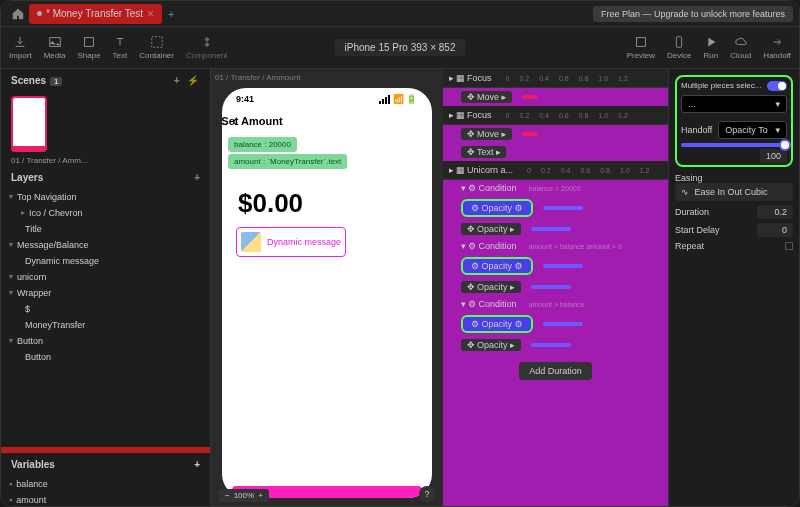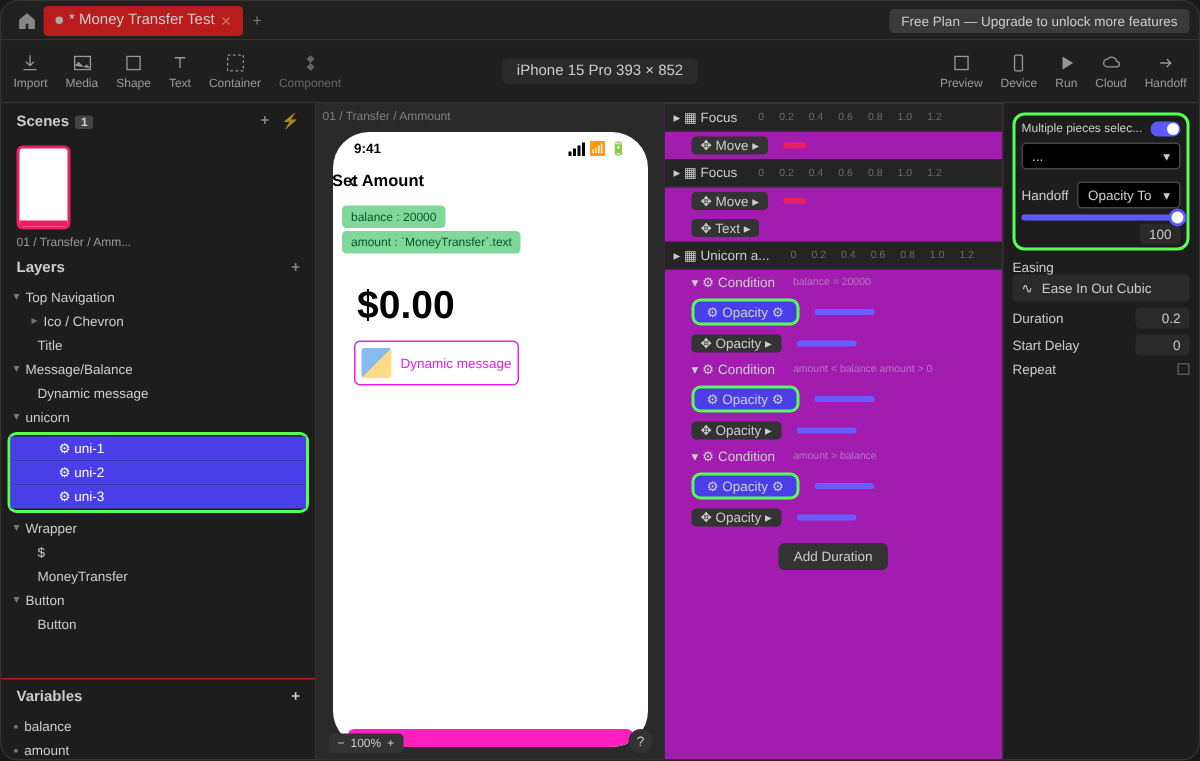--- a/index.html
+++ b/index.html
@@ -23,21 +23,21 @@
 .hdr-icons { display:flex; gap:8px; opacity:.6; }
 .scene-thumb { width:36px; height:56px; background:#fff; border:2px solid #e91e63; border-radius:4px; margin:4px 10px; position:relative;}
 .scene-thumb::after{content:"";position:absolute;bottom:0;left:0;right:0;height:4px;background:#e91e63;}
 .scene-lbl { font-size:8px; padding:0 10px; opacity:.7; line-height:1.2;}
 .layers { flex:1; overflow:auto; }
 .layer { display:flex; align-items:center; padding:3px 8px; font-size:9px; gap:4px; cursor:pointer; }
 .ind { width:8px; display:inline-block; }
 .chev { opacity:.5; font-size:8px; }
 .green-box { border:2px solid #5f5; border-radius:6px; margin:2px 4px; padding:1px 0;}
 .layer.sel { background:#4a3ee8; color:#fff; }
-.variables { border-top:1px solid #b91c1c; }
+.variables { border-top:6px solid #b91c1c; }
 .canvas { flex:0 0 232px; background:#2a2a2a; display:flex; flex-direction:column; align-items:center; position:relative; }
 .crumb { font-size:8px; opacity:.5; padding:4px; align-self:flex-start;}
 .phone { width:210px; height:410px; background:#fff; border-radius:24px; margin-top:2px; position:relative; overflow:hidden; color:#000;}
 .status { display:flex; justify-content:space-between; padding:6px 14px 2px; font-size:9px; font-weight:600;}
 .sig { display:flex; gap:3px; align-items:center;}
 .bars{display:flex;gap:1px;align-items:flex-end;}
 .bars i{width:2px;background:#000;}
 .nav { display:flex; align-items:center; padding:6px 10px; }
 .back { font-size:16px; font-weight:300;}
 .title { flex:1; text-align:left; font-size:11px; font-weight:600; margin-left:-16px;}
@@ -203,37 +203,20 @@
         </div>
         <div class="layer">
           <span class="ind"></span>
           <span class="chev"></span> 
           <span>Dynamic message</span>
         </div>
         <div class="layer">
           <span class="chev">▾</span> 
           <span>unicorn</span>
         </div>
-        <div class="green-box">
-          <div class="layer sel">
-            <span class="ind"></span>
-            <span class="ind"></span>
-            <span>⚙ uni-1</span>
-          </div>
-          <div class="layer sel">
-            <span class="ind"></span>
-            <span class="ind"></span>
-            <span>⚙ uni-2</span>
-          </div>
-          <div class="layer sel">
-            <span class="ind"></span>
-            <span class="ind"></span>
-            <span>⚙ uni-3</span>
-          </div>
-        </div>
         <div class="layer">
           <span class="chev">▾</span> 
           <span>Wrapper</span>
         </div>
         <div class="layer">
           <span class="ind"></span>
           <span class="chev"></span> 
           <span>$</span>
         </div>
         <div class="layer">

